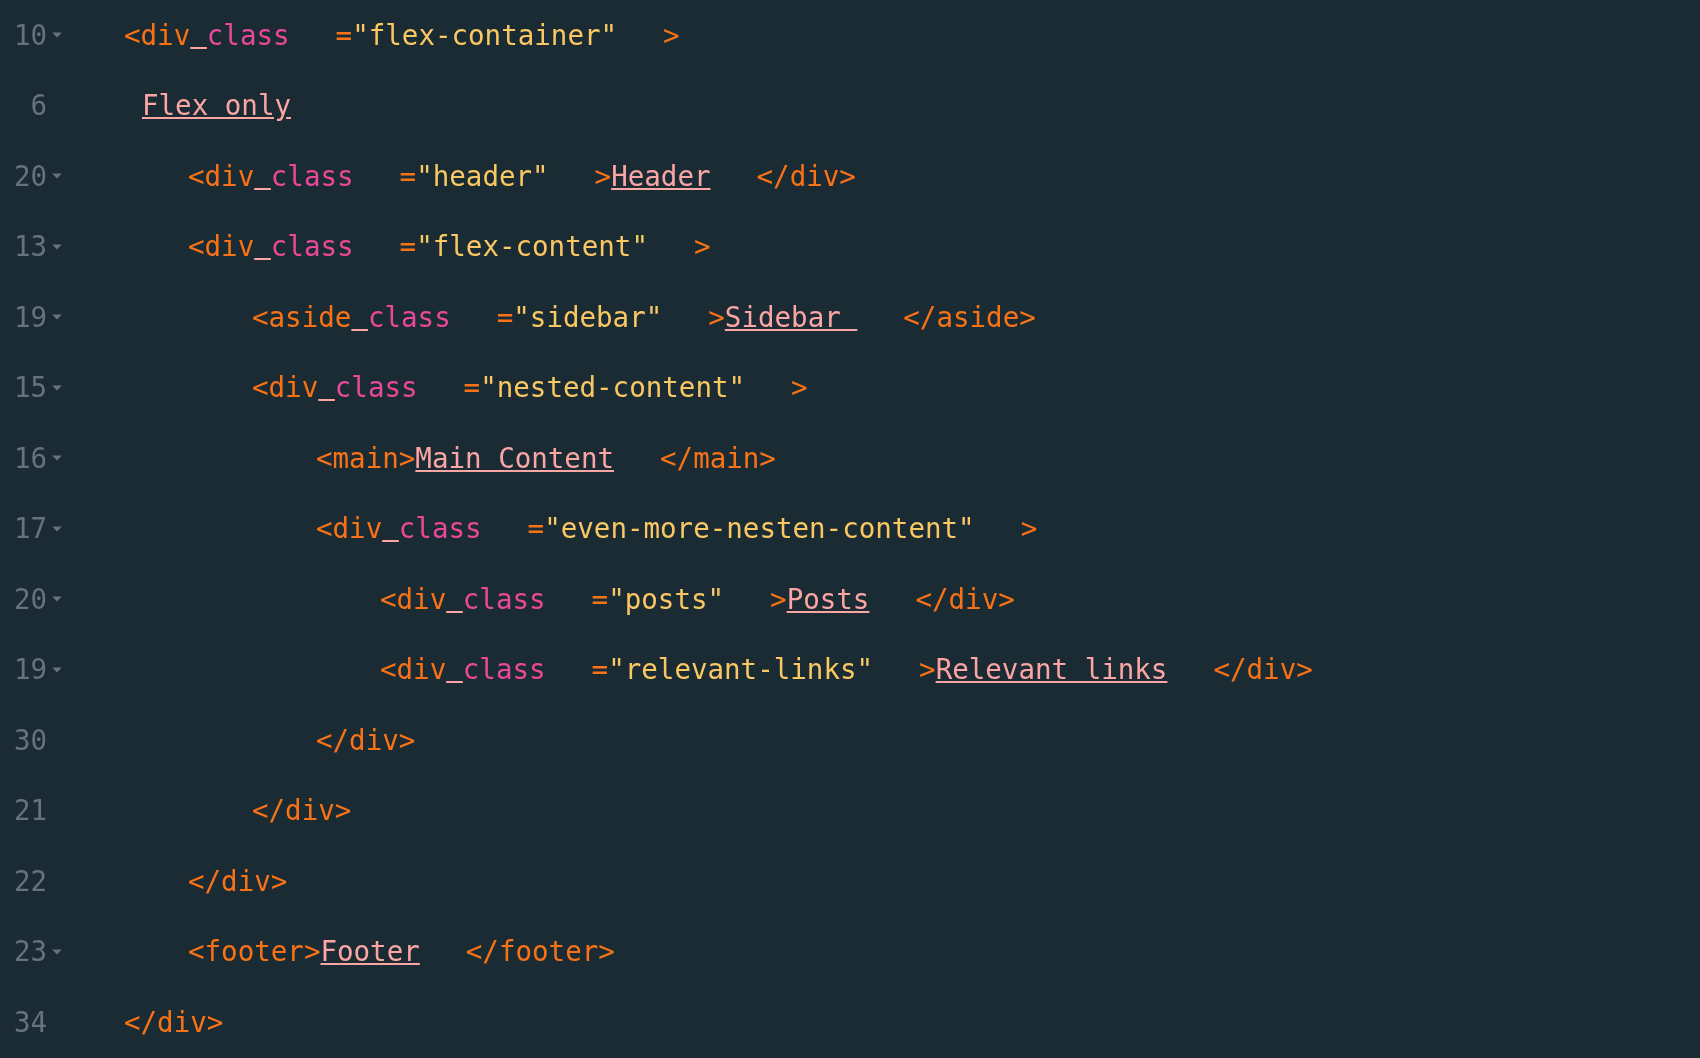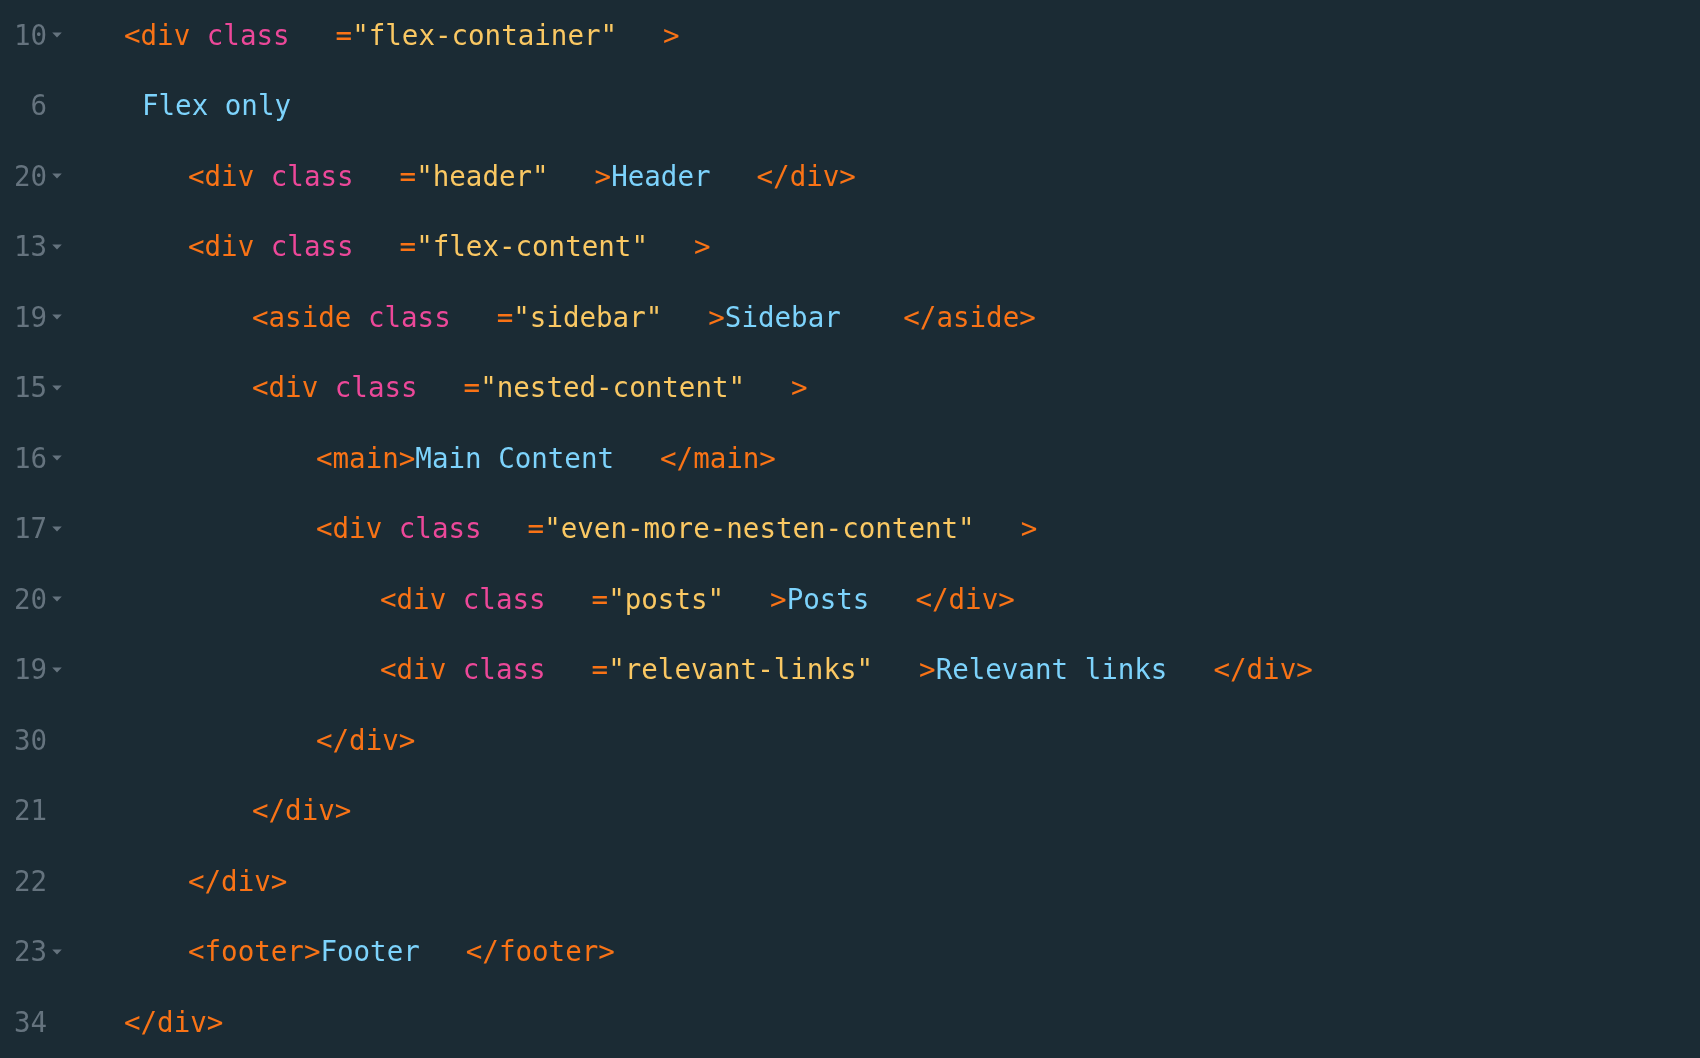--- a/index.html
+++ b/index.html
@@ -54,21 +54,21 @@
     display: inline-block;
     width: 14px;
     margin-left: 3px;
   }
   .ln { color: #65737e; }
 
   
   .t-tag { color: #f97316; margin-left: 46px; }        
   .t-attr { color: #ec4899; }         
   .t-str { color: #fac863; }        
-  .t-txt { color: #7dd3fc; }      
+  .t-txt { color: #fca5a5; text-decoration: underline; }      
   .indent { display:inline-block; }
 
   .codeline {
     height: 70.5px;
     display: flex;
     align-items: center;
   }
 </style>
 </head>
 <body>

